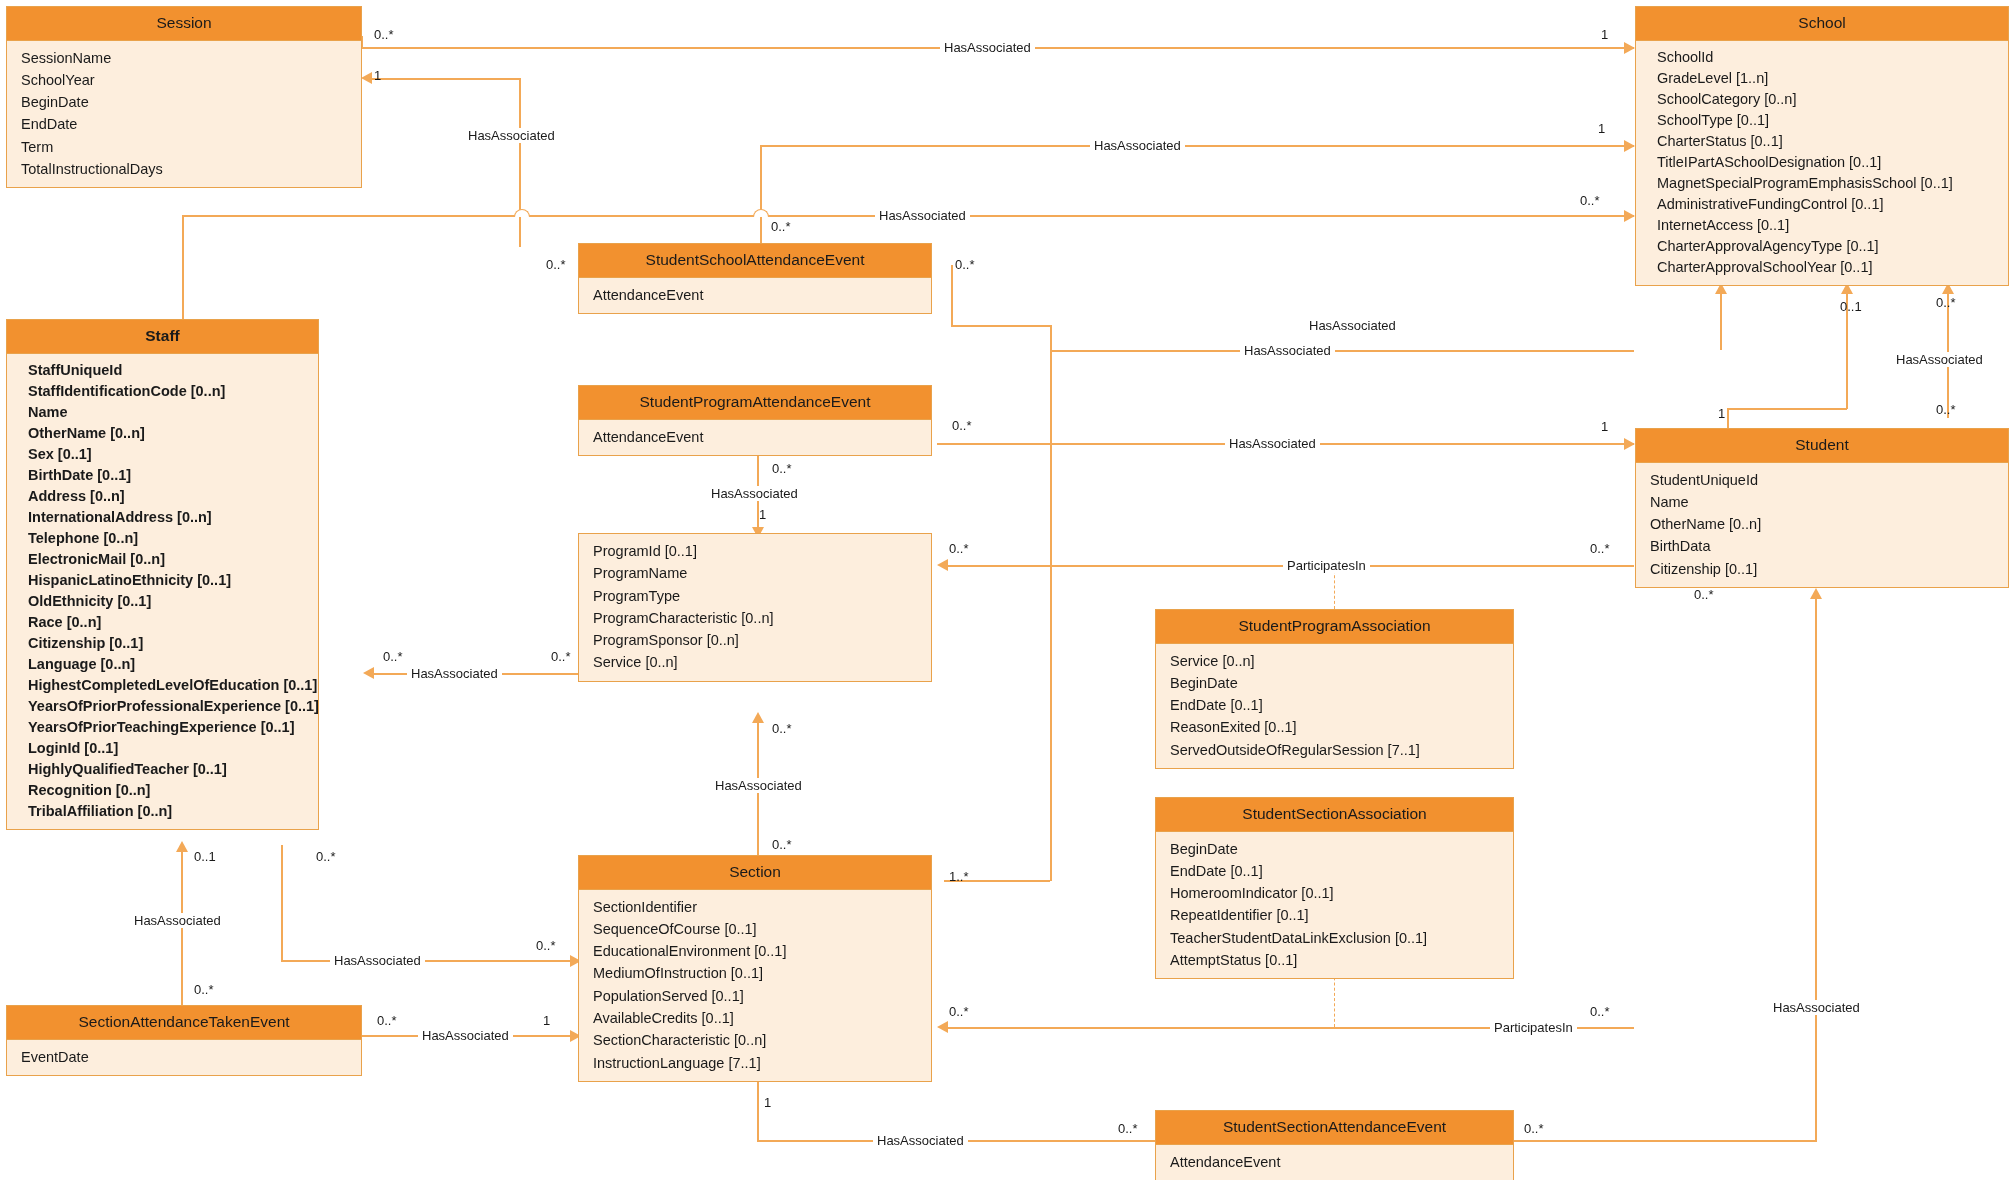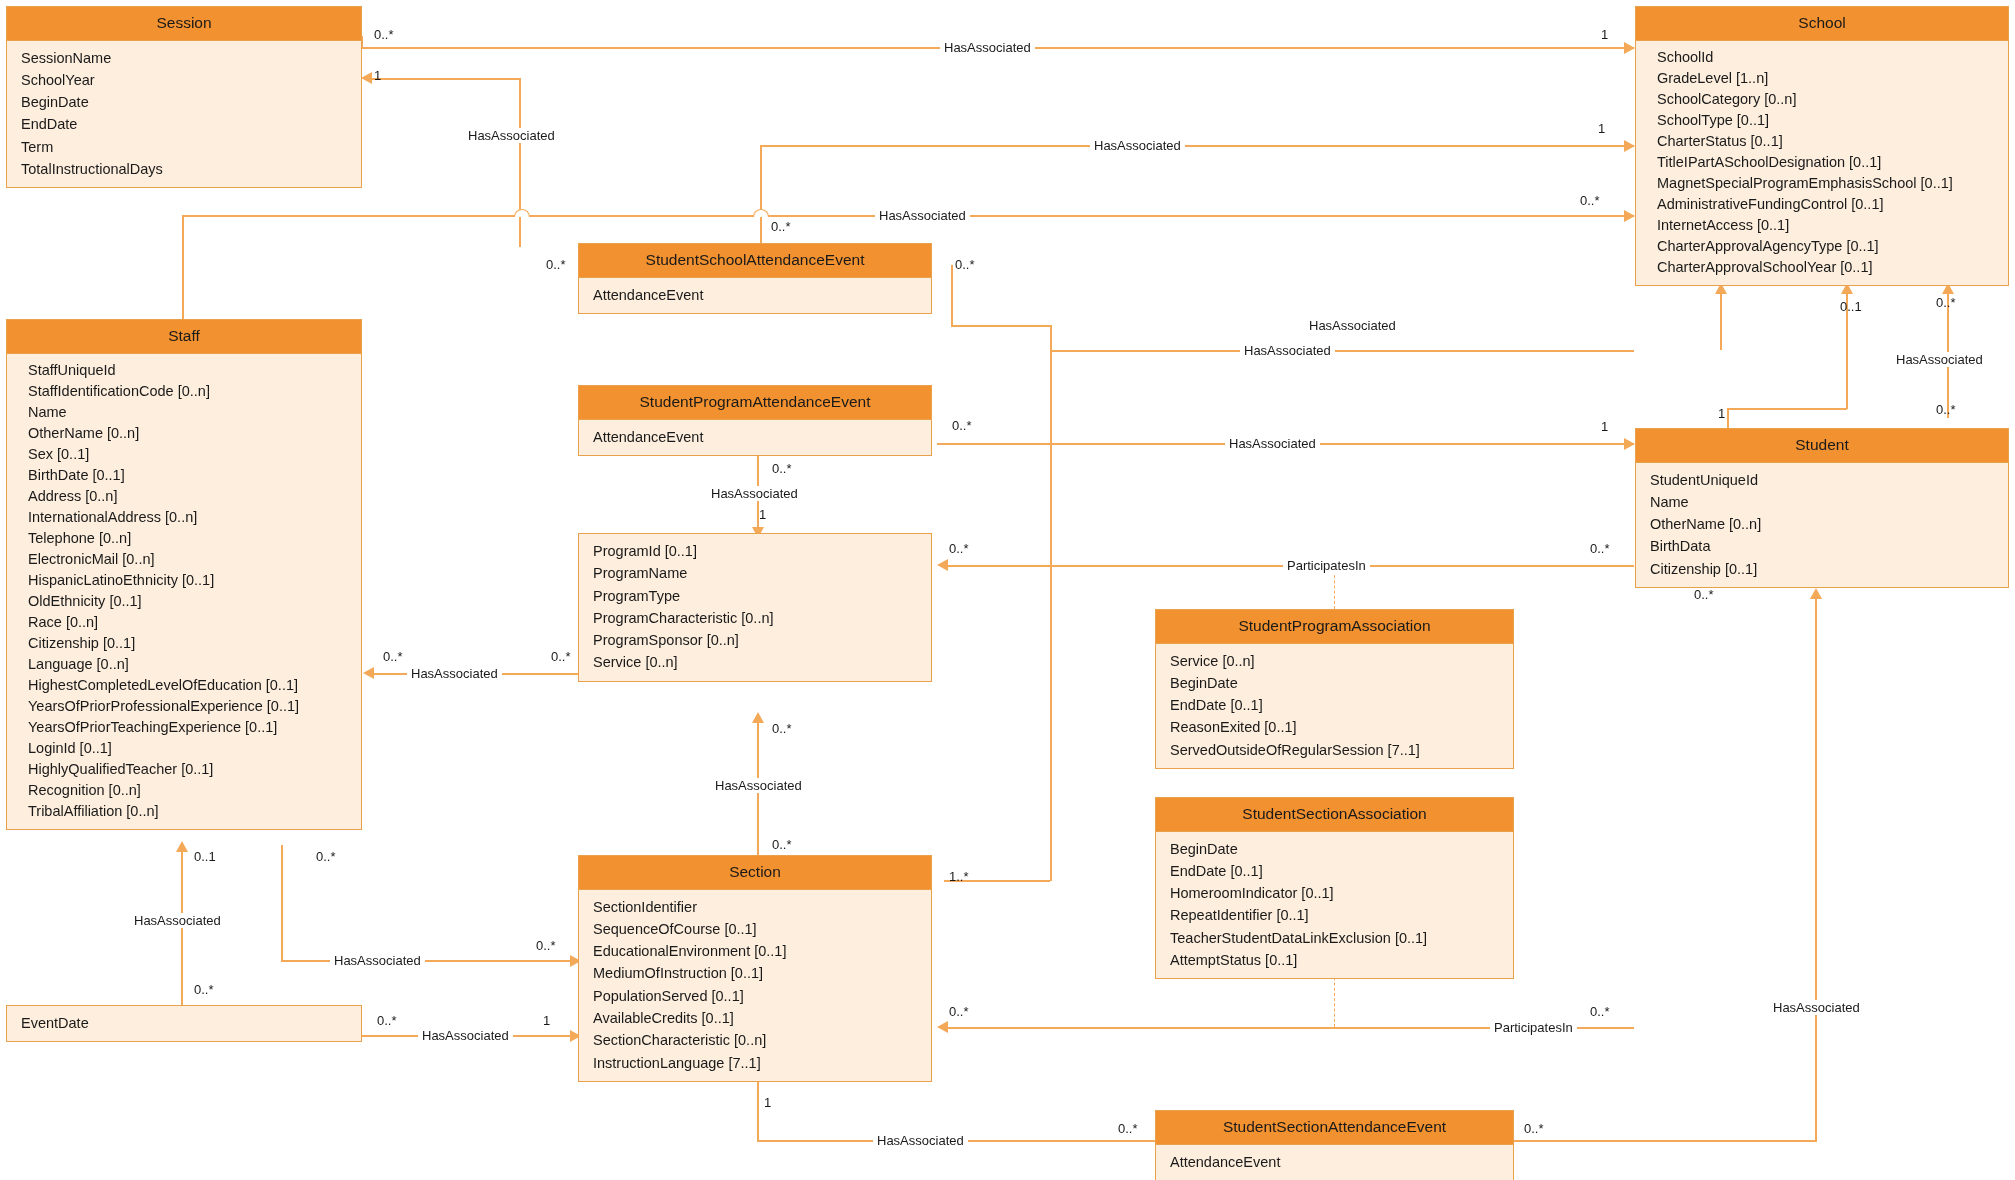--- a/index.html
+++ b/index.html
@@ -261,21 +261,21 @@
     </div>
   </div>
 
   <div class="uml-class" style="left:578px;top:243px;width:354px;">
     <div class="uml-header">StudentSchoolAttendanceEvent</div>
     <div class="uml-attrs">
       <div class="attr">AttendanceEvent</div>
     </div>
   </div>
 
-  <div class="uml-class" style="left:6px;top:319px;width:356px;">
+  <div class="uml-class" style="left:6px;top:319px;width:313px;font-weight:bold;">
     <div class="uml-header">Staff</div>
     <div class="uml-attrs compact">
       <div class="attr">StaffUniqueId</div>
       <div class="attr">StaffIdentificationCode [0..n]</div>
       <div class="attr">Name</div>
       <div class="attr">OtherName [0..n]</div>
       <div class="attr">Sex [0..1]</div>
       <div class="attr">BirthDate [0..1]</div>
       <div class="attr">Address [0..n]</div>
       <div class="attr">InternationalAddress [0..n]</div>
@@ -356,20 +356,21 @@
       <div class="attr">EducationalEnvironment [0..1]</div>
       <div class="attr">MediumOfInstruction [0..1]</div>
       <div class="attr">PopulationServed [0..1]</div>
       <div class="attr">AvailableCredits [0..1]</div>
       <div class="attr">SectionCharacteristic  [0..n]</div>
       <div class="attr">InstructionLanguage [7..1]</div>
     </div>
   </div>
 
   <div class="uml-class" style="left:6px;top:1005px;width:356px;">
+    <div class="uml-header">SectionAttendanceTakenEvent</div>
     <div class="uml-attrs">
       <div class="attr">EventDate</div>
     </div>
   </div>
 
   <div class="uml-class" style="left:1155px;top:1110px;width:359px;">
     <div class="uml-header">StudentSectionAttendanceEvent</div>
     <div class="uml-attrs">
       <div class="attr">AttendanceEvent</div>
     </div>

